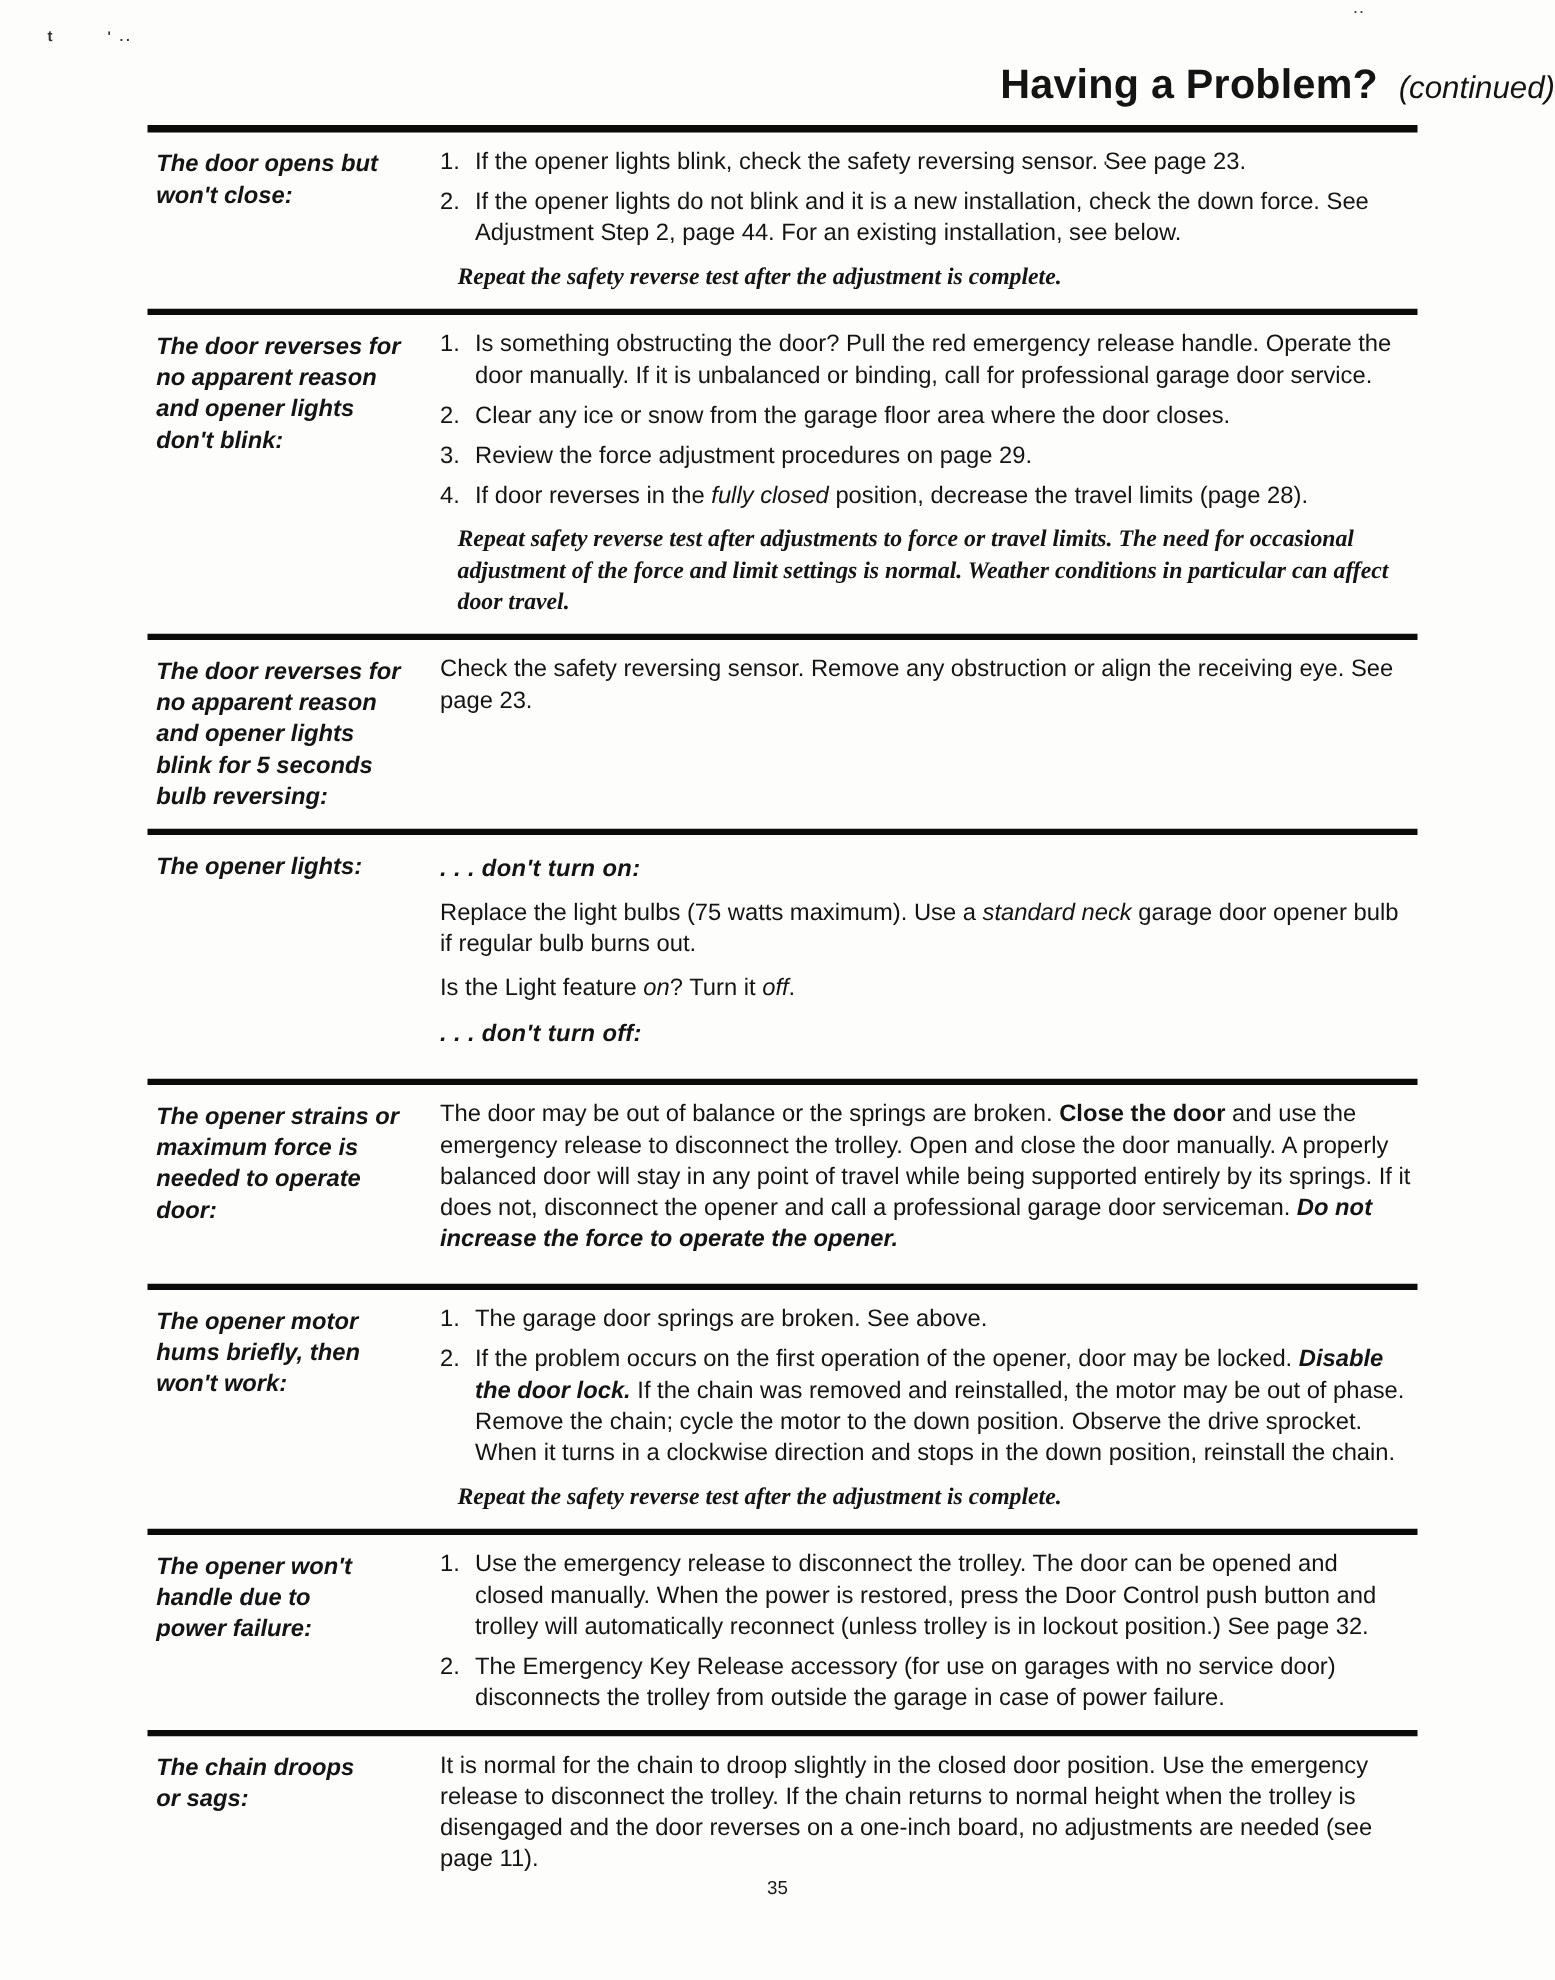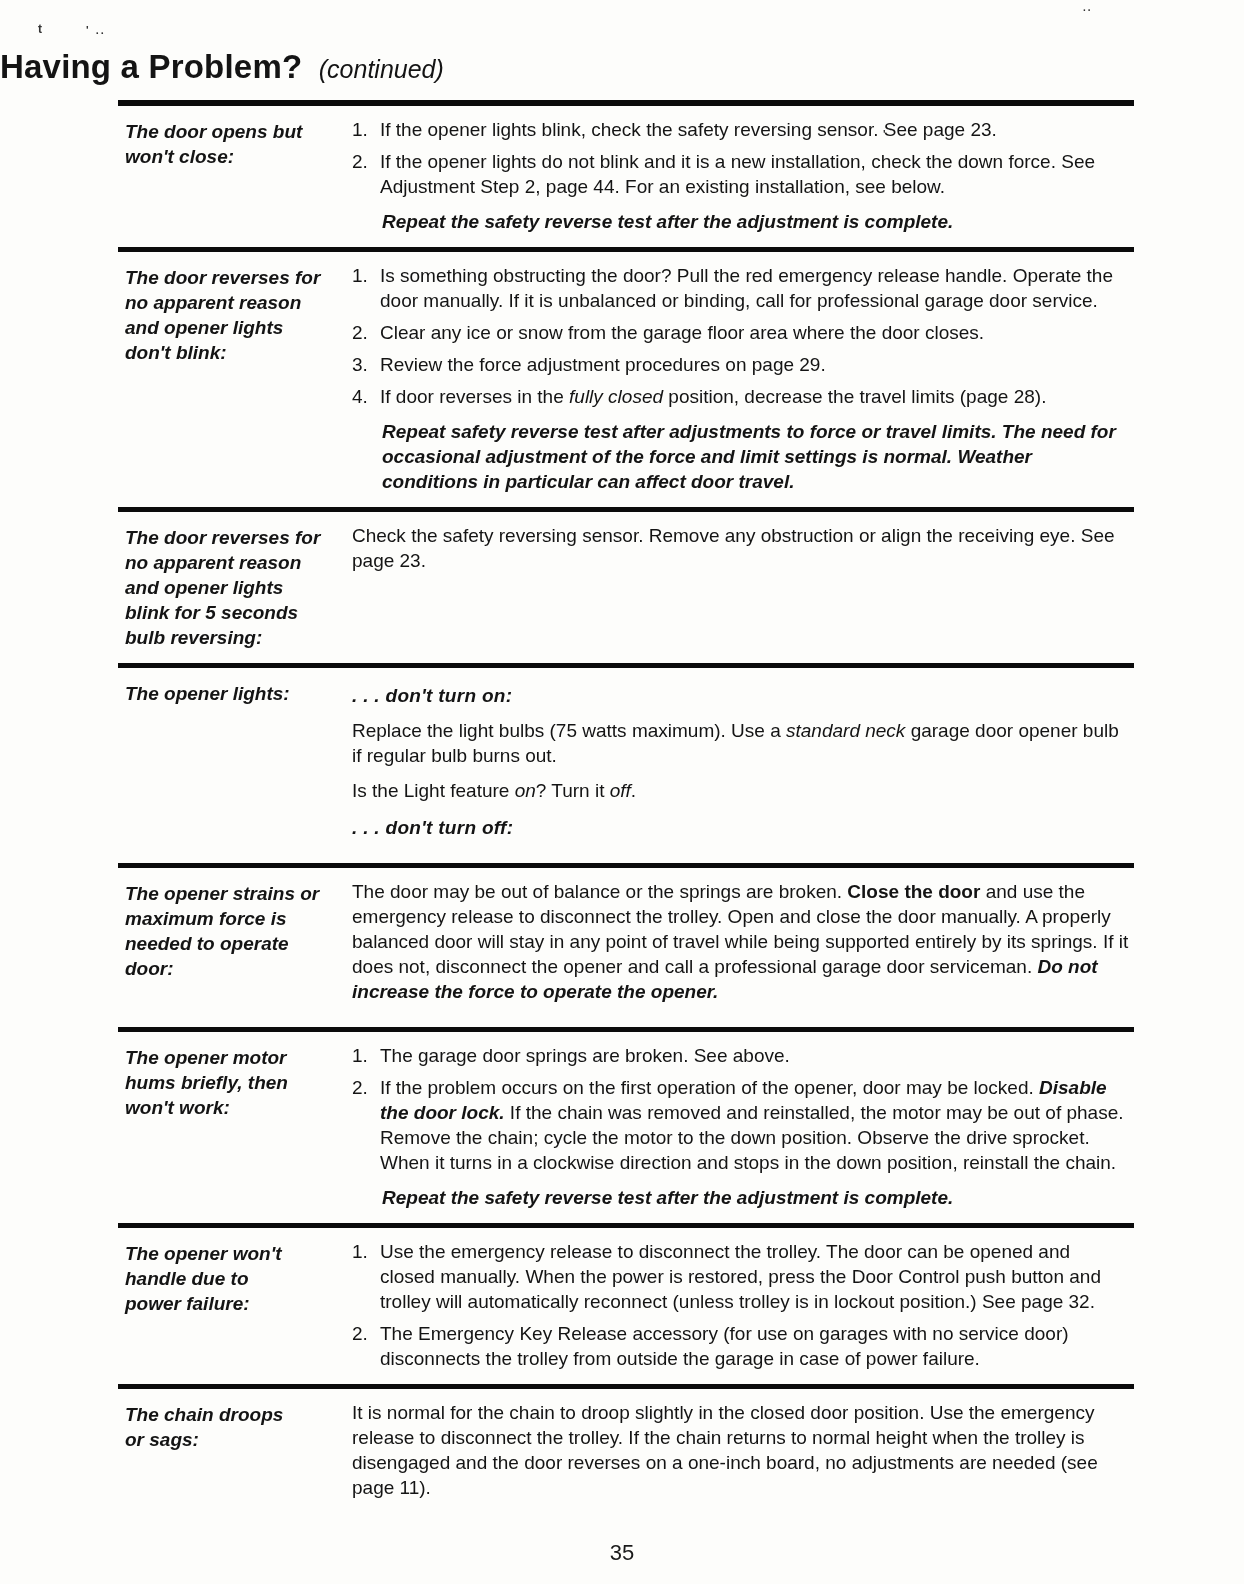--- a/index.html
+++ b/index.html
@@ -7,21 +7,21 @@
     width:1244px;height:1584px;background:#fdfdfb;position:relative;
     font-family:"Liberation Sans","DejaVu Sans",sans-serif;color:#141414;
     overflow:hidden;
   }
   .artifact{position:absolute;font-size:12px;font-weight:bold;color:#333;letter-spacing:2px;}
   .artifact.a1{left:38px;top:22px;}
   .artifact.a2{left:86px;top:24px;font-size:11px;}
   .artifact.a3{left:1083px;top:2px;font-size:10px;}
   .artifact.a4{left:883px;top:128px;font-size:11px;}
 
-  .title-wrap{position:absolute;top:48px;left:0;width:100%;text-align:left;white-space:nowrap;}
+  .title-wrap{position:absolute;top:48px;left:0;width:100%;text-align:right;white-space:nowrap;}
   .title-main{font-size:33px;font-weight:bold;letter-spacing:0.2px;}
   .title-cont{font-size:25px;font-style:italic;font-weight:normal;margin-left:12px;}
 
   .table{position:absolute;top:100px;left:118px;width:1016px;}
   .thead{display:grid;grid-template-columns:234px 1fr;padding:0 0 20px 0;}
   .thead .th{font-size:22px;font-weight:bold;letter-spacing:0.2px;}
   .thead .th.col1{padding-left:7px;}
 
   .row{
     display:grid;grid-template-columns:234px 1fr;
@@ -32,32 +32,32 @@
 
   .sit{font-size:19px;font-weight:bold;font-style:italic;line-height:25px;
        padding-left:7px;padding-right:12px;padding-top:2px;}
   .cause{font-size:19px;line-height:25px;padding-right:4px;}
 
   .block{margin-bottom:7px;}
   .block:last-child{margin-bottom:0;}
   .block.numbered{display:flex;}
   .block.numbered .num{flex:0 0 28px;}
   .block.numbered .ntext{flex:1;}
-  .block.emphasis{font-weight:bold;font-style:italic;margin-left:30px;margin-top:10px;}
+  .block.emphasis{font-weight:bold;font-style:italic;margin-left:14px;margin-top:10px;font-family:Liberation Serif, serif;}
   .block.subhead{font-weight:bold;font-style:italic;margin-top:12px;margin-bottom:10px;letter-spacing:0.3px;}
   .cause .subhead:first-child{margin-top:4px;}
   .block.para{margin-bottom:10px;}
 
   .seg-n{}
   .seg-i{font-style:italic;}
   .seg-b{font-weight:bold;}
   .seg-bi{font-weight:bold;font-style:italic;}
 
-  .page-number{position:absolute;top:1540px;left:0;width:100%;text-align:center;
-               font-size:22px;color:#1a1a1a;}
+  .page-number{position:absolute;top:1502px;left:0;width:100%;text-align:center;
+               font-size:15px;color:#1a1a1a;}
 </style>
 </head>
 <body>
 
 <div class="page">
 
   <span class="artifact a1">t</span>
   <span class="artifact a2">' ..</span>
   <span class="artifact a3">..</span>
   <span class="artifact a4">'</span>

